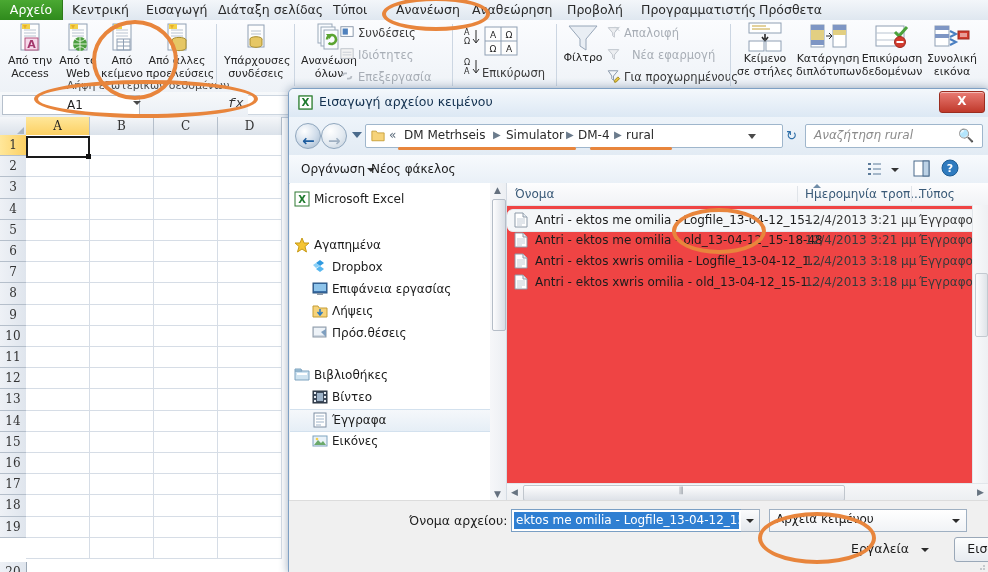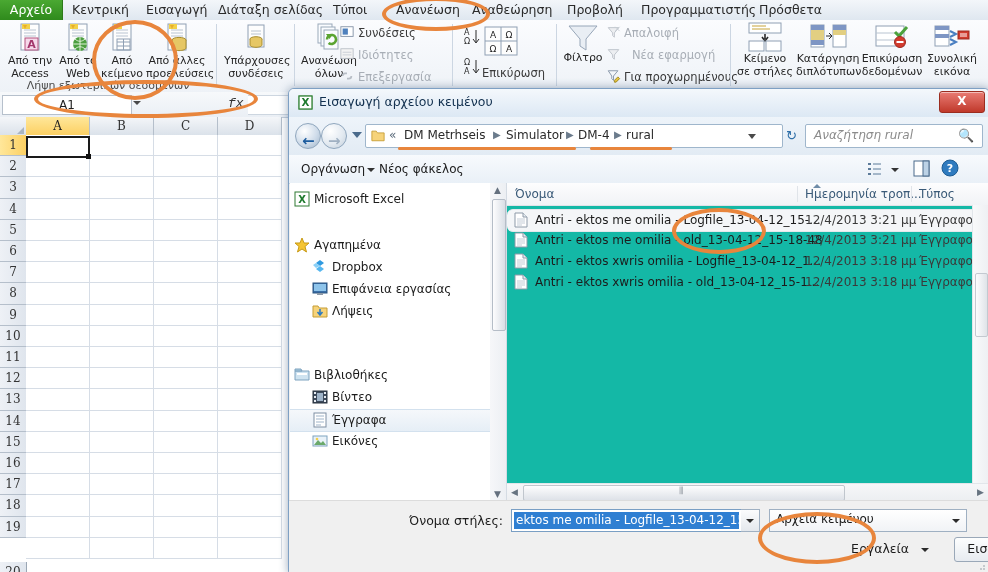--- a/index.html
+++ b/index.html
@@ -37,36 +37,36 @@
   .rsep{position:absolute;top:4px;width:1px;height:62px;background:#ccd6e2;}
   .bigbtn{
     position:absolute;top:2px;text-align:center;width:52px;
   }
   .bigbtn .lbl{
     font-size:11px;line-height:11.5px;color:#262626;display:block;margin-top:1px;
   }
   .ico{display:block;margin:0 auto;}
   .grouplabel{
     position:absolute;bottom:0px;width:100%;text-align:center;
-    font-size:11px;color:#4a4a4a;
+    font-size:11px;color:#4a4a4a;margin-left:40px;
   }
   .smallitem{
     position:absolute;font-size:11.5px;color:#3a3a3a;white-space:nowrap;
   }
   .smallitem.disabled{color:#a8aeb6;}
 
   
   .formulabar{
     position:absolute;left:0;top:92px;width:988px;height:25px;
     background:linear-gradient(#f7f9fb,#eaeff5);border-bottom:1px solid #c3cedb;
   }
   .namebox{
     position:absolute;left:2px;top:3px;width:128px;height:18px;
     background:#fff;border:1px solid #b6c0cc;
-    font-size:12px;line-height:18px;text-align:center;
+    font-size:12px;line-height:18px;text-align:center;padding-left:8px;
   }
   .nbarrow{position:absolute;left:133px;top:9px;width:0;height:0;
     border-left:4px solid transparent;border-right:4px solid transparent;border-top:4px solid #4a4a4a;}
   .fxsym{position:absolute;left:228px;top:4px;font-style:italic;font-size:13px;color:#333;font-family:Liberation Mono, monospace;}
   .fbinput{position:absolute;left:248px;top:3px;right:2px;height:18px;background:#fff;border:1px solid #cdd6e0;border-left:none;}
 
   .colhead{
     position:absolute;top:117px;height:18px;
     background:linear-gradient(#f4f6f9,#dbe2ea);
     border-right:1px solid #b5bfcb;border-bottom:1px solid #9aa6b4;
@@ -170,21 +170,21 @@
 
   #npscroll{
     position:absolute;left:201px;top:94px;width:16px;bottom:72px;
     background:linear-gradient(90deg,#f6f7f9,#eceff3);border-right:1px solid #d4dbe3;
   }
   #npthumb{position:absolute;left:2px;top:16px;width:12px;height:130px;
     background:linear-gradient(90deg,#fdfdfe,#d9dee5);border:1px solid #b5bdc7;border-radius:2px;}
   .sbarrow{position:absolute;left:4px;font-size:9px;color:#64707e;}
 
   #filelist{
-    position:absolute;left:218px;top:94px;right:1px;bottom:72px;background:#14b8a6;
+    position:absolute;left:218px;top:94px;right:1px;bottom:72px;background:#ef4444;
   }
   #filehead{
     position:absolute;left:0;top:0;width:100%;height:22px;
     background:linear-gradient(#fdfdfe,#f1f3f6);border-bottom:1px solid #dfe3e8;
   }
   .fhcol{position:absolute;top:4px;font-size:12px;color:#3a5a78;white-space:nowrap;}
   .fhsep{position:absolute;top:3px;width:1px;height:16px;background:#e0e4e9;}
   .sortmark{position:absolute;top:1px;left:306px;width:0;height:0;
     border-left:4px solid transparent;border-right:4px solid transparent;border-bottom:4px solid #6f8ca8;}
   .frow{position:absolute;left:0;width:100%;height:21px;border-radius:6px;}
@@ -646,21 +646,21 @@
 
     <div id="searchbox">
       <span id="searchtext">Αναζήτηση rural</span>
       <span id="searchicon">🔍</span>
     </div>
   </div>
 
   <div id="dlg-toolbar">
     <span class="tbitem" style="left:12px;">Οργάνωση</span>
     <span class="tbcaret" style="left:78px;"></span>
-    <span class="tbitem" style="left:90px;">Νέος φάκελος</span>
+    <span class="tbitem" style="left:82px;">Νέος φάκελος</span>
     <svg style="position:absolute;left:578px;top:6px" width="16" height="16" viewBox="0 0 16 16">
       <g fill="#5b7a99">
           <rect x="1" y="2" width="3" height="2"></rect>
           <rect x="1" y="7" width="3" height="2"></rect>
           <rect x="1" y="12" width="3" height="2"></rect>
         </g>
       <g stroke="#5b7a99">
           <line x1="6" y1="3" x2="14" y2="3"></line>
           <line x1="6" y1="8" x2="14" y2="8"></line>
           <line x1="6" y1="13" x2="14" y2="13"></line>
@@ -707,20 +707,28 @@
         </svg>
         <span class="nplabel" style="left:42px">Dropbox</span>
       </div>
       <div class="npitem" style="top:118px;">
         <svg class="npicon" viewBox="0 0 16 16" style="left:22px">
           <path d="M1 3h5l1.2 2H15v9H1z" fill="#f6d37a" stroke="#c59d34"></path>
           <path d="M8 6v5M5.5 9l2.5 3 2.5-3" stroke="#2f7bbf" stroke-width="1.6" fill="none"></path>
         </svg>
         <span class="nplabel" style="left:42px">Λήψεις</span>
       </div>
+      <div class="npitem" style="top:140px;">
+        <svg class="npicon" viewBox="0 0 16 16" style="left:22px">
+          <rect x="1" y="2" width="13" height="10" fill="#cfd8e2" stroke="#8d9aa8"></rect>
+          <rect x="2" y="3" width="11" height="7" fill="#eef3f8"></rect>
+          <path d="M9 7l5-3v8z" fill="#7f9fbf"></path>
+        </svg>
+        <span class="nplabel" style="left:42px">Πρόσ.θέσεις</span>
+      </div>
       <div class="npitem" style="top:182px;">
         <svg class="npicon" viewBox="0 0 16 16" style="left:4px">
           <path d="M1 4h14v9H1z" fill="#cfe3f0" stroke="#7fa3bf"></path>
           <path d="M1 2h6l1 2H1z" fill="#a8cadf" stroke="#7fa3bf"></path>
           <rect x="3" y="6" width="10" height="2" fill="#fff"></rect>
         </svg>
         <span class="nplabel" style="left:24px">Βιβλιοθήκες</span>
       </div>
       <div class="npitem" style="top:204px;">
         <svg class="npicon" viewBox="0 0 16 16" style="left:22px">
@@ -839,21 +847,21 @@
         <div id="flthumbv"></div>
       </div>
     <div id="flscrollh">
       <span class="hsarr" style="left:4px">◀</span>
       <div id="flthumbh"></div>
       <span class="hsarr" style="right:4px">▶</span>
     </div>
   </div>
 
   <div id="dlg-bottom">
-    <span id="fnlabel">Όνομα στήλες:</span>
+    <span id="fnlabel">Όνομα αρχείου:</span>
     <div id="fninput">
       <div id="fnvalue">ektos me omilia - Logfile_13-04-12_15-18</div>
     </div>
     <div id="fndrop"></div>
     <div id="filtersel">
       <span id="filtertext">Αρχεία κειμένου</span>
       <span id="filtercaret"></span>
     </div>
     <span id="toolslabel">Εργαλεία</span>
     <span id="toolscaret"></span>

